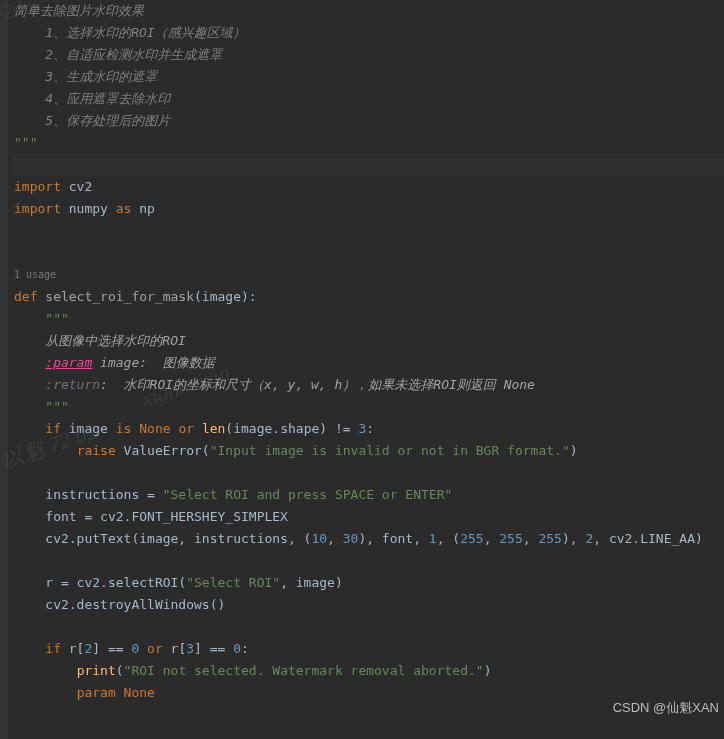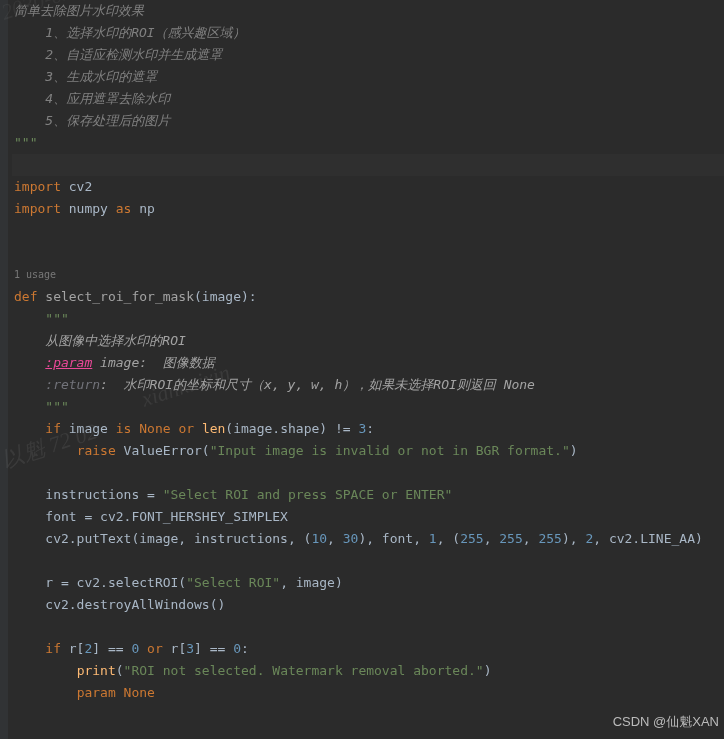--- a/index.html
+++ b/index.html
@@ -106,21 +106,21 @@
       color: rgba(150, 150, 150, 0.1);
       font-size: 22px;
       font-style: italic;
       transform: rotate(-18deg);
       pointer-events: none;
       font-family: serif;
     }
     .csdn-credit {
       position: absolute;
       right: 5px;
-      bottom: 6px;
+      bottom: 20px;
       color: #bbbbbb;
       font-size: 13px;
       font-family: sans-serif;
     }
     .cursor-line {
       background: rgba(50, 50, 50, 0.6);
     }
     .docstring-grey {
       color: #a3a3a3;
       font-style: italic;

